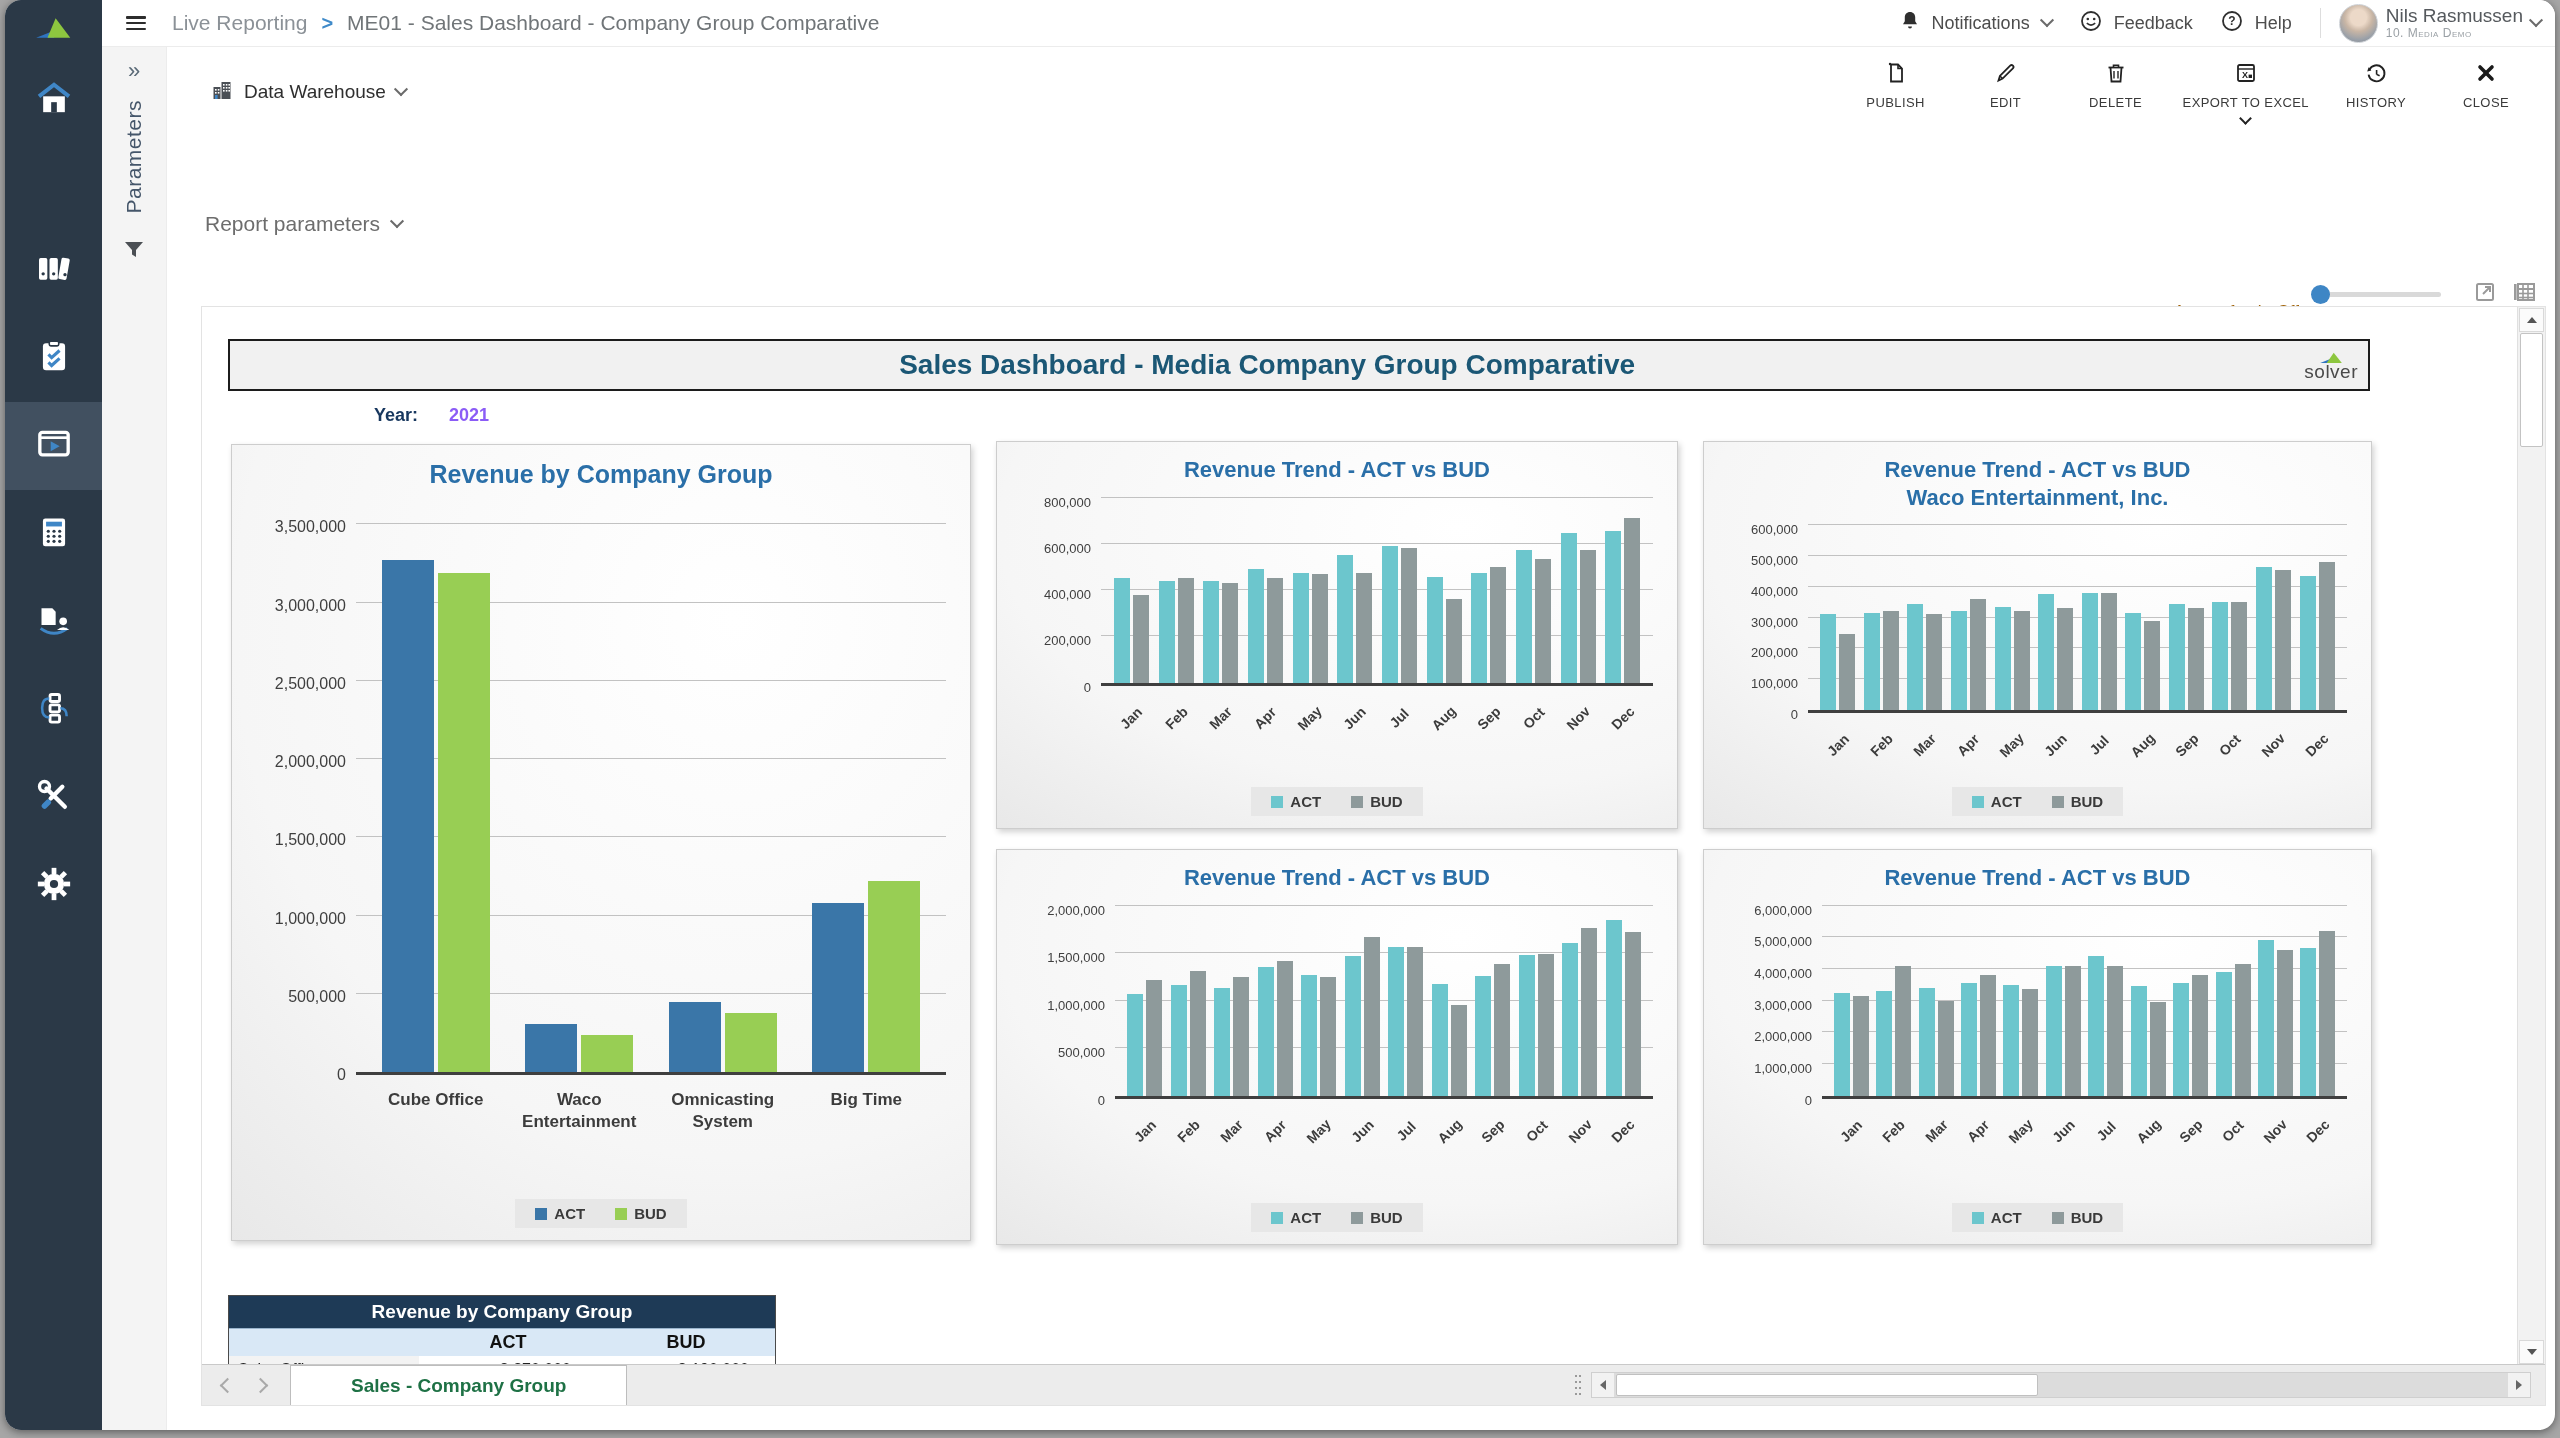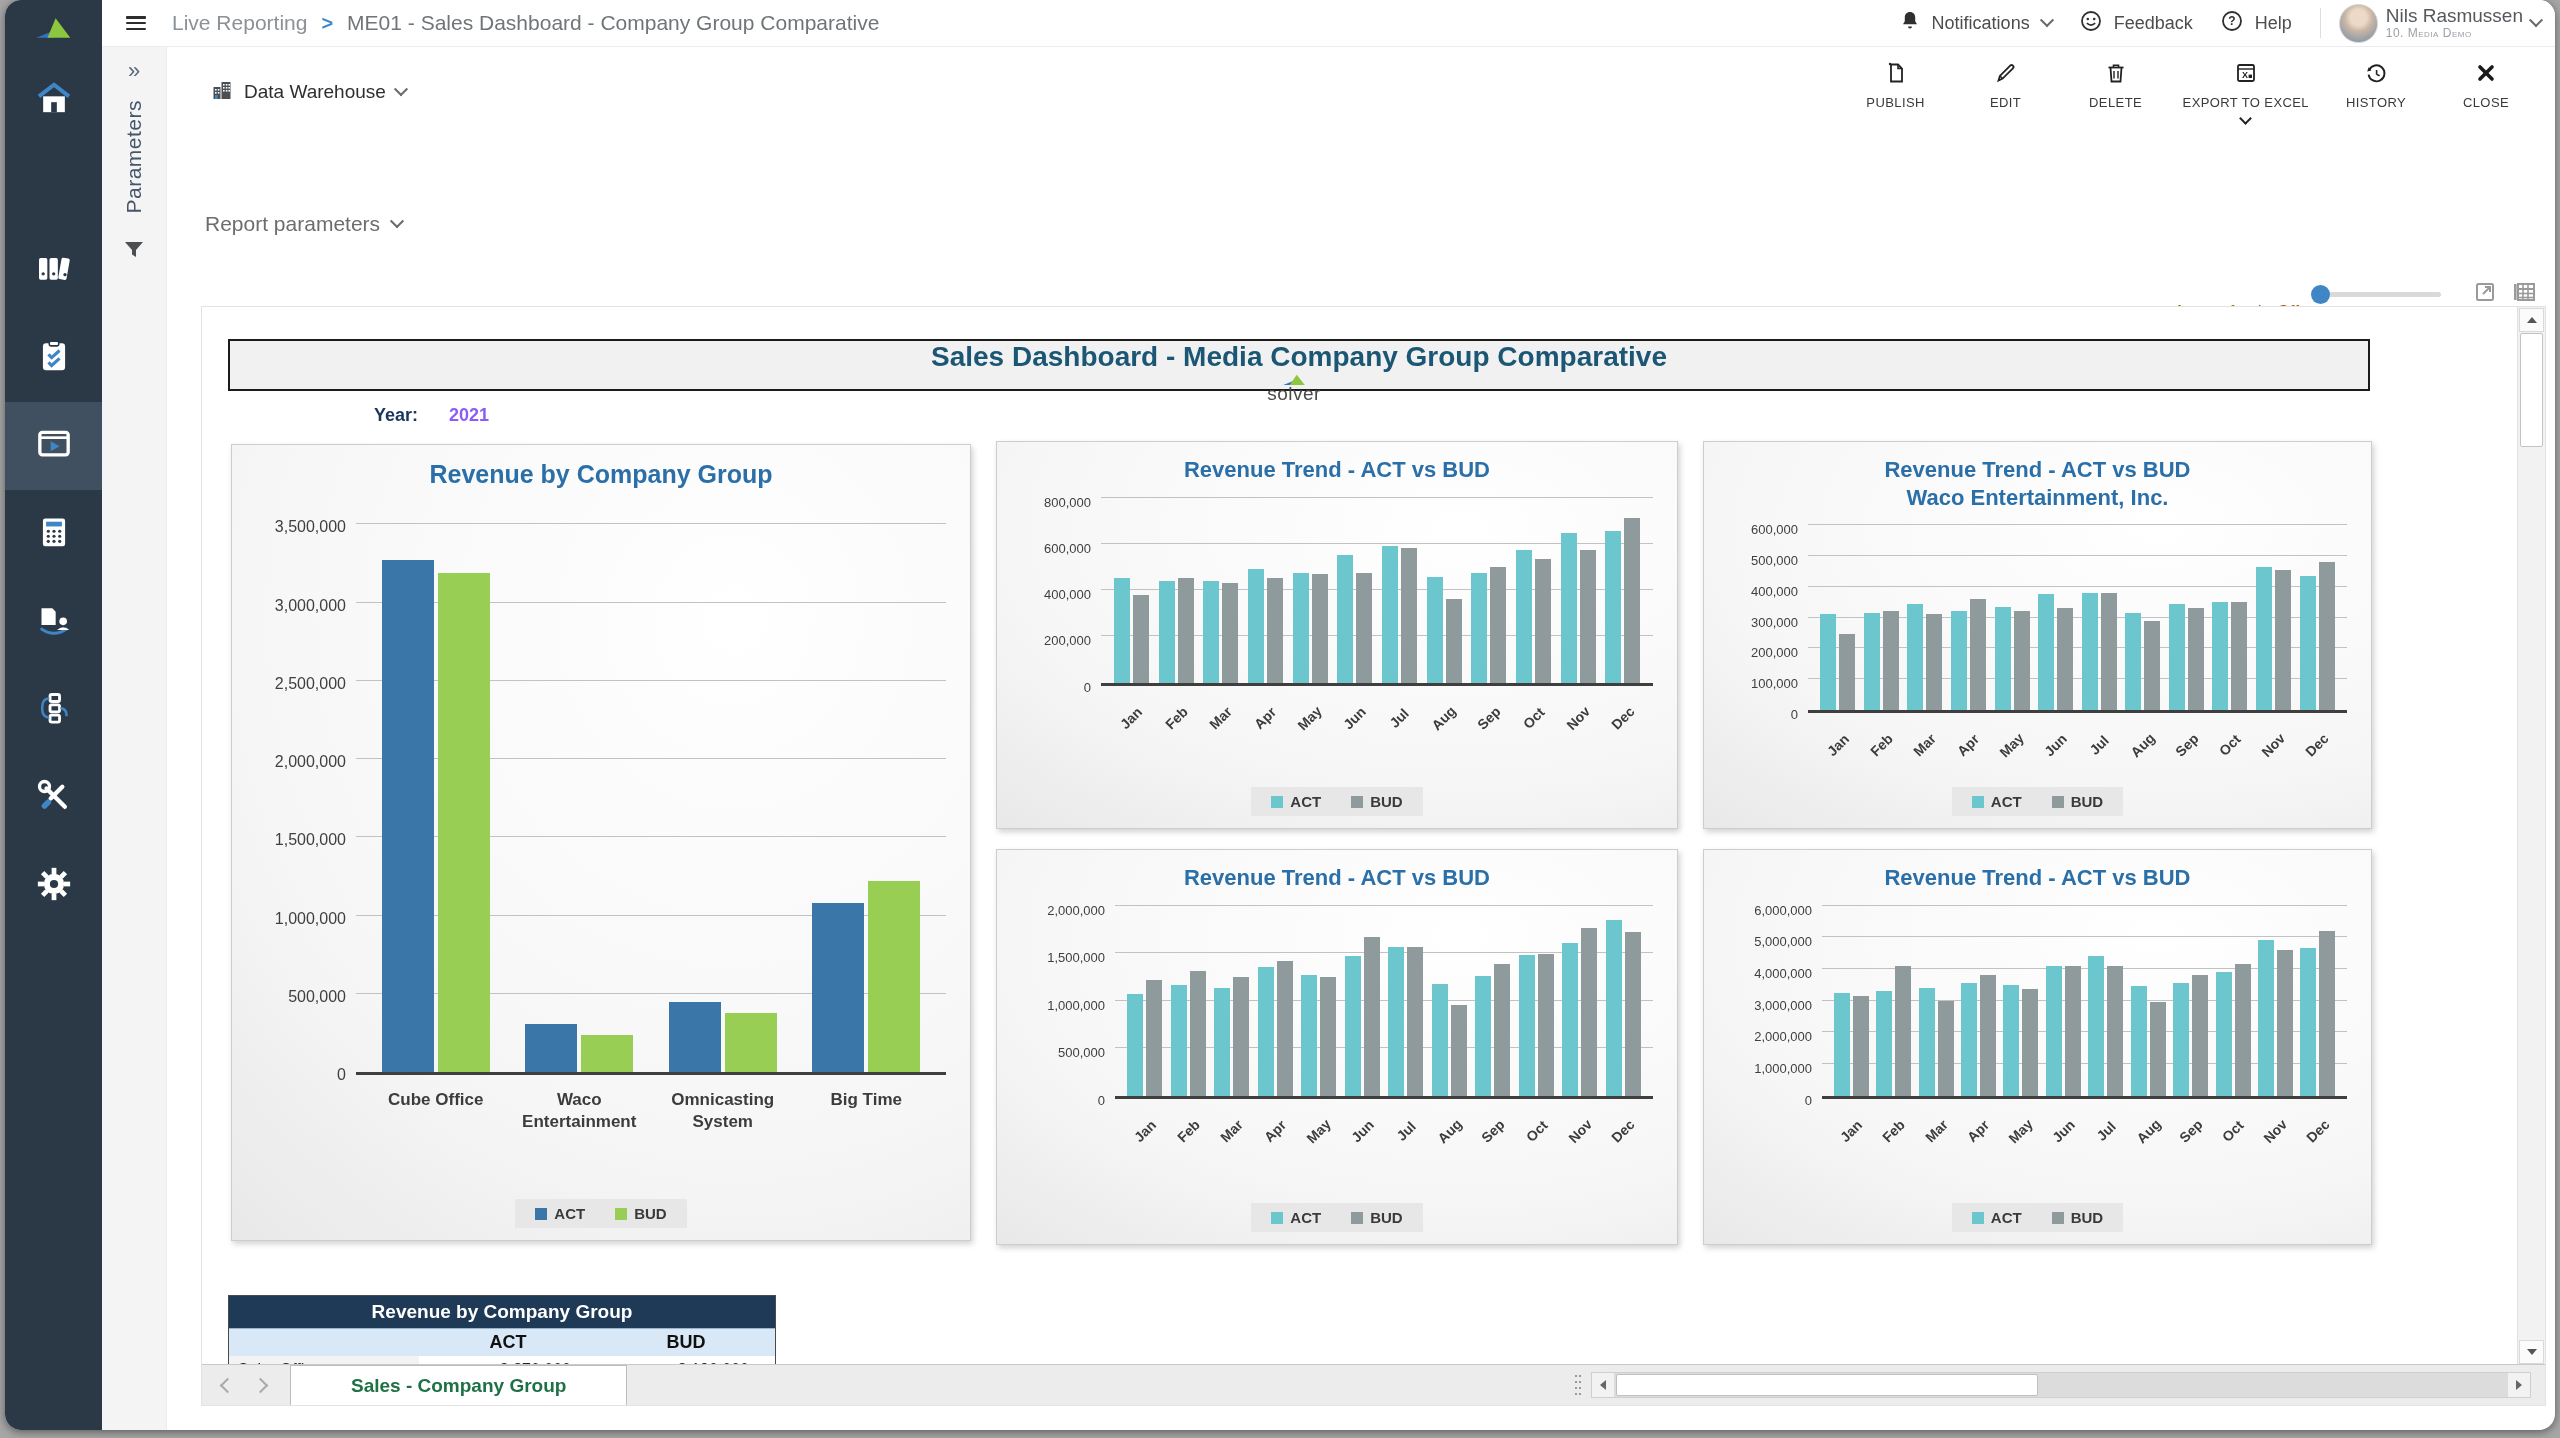--- a/index.html
+++ b/index.html
@@ -49,21 +49,21 @@
   
   .report-frame{position:absolute;left:196px;top:306px;right:9px;bottom:24px;border:1px solid #e3e3e3;background:#fff;}
   .report-content{position:absolute;left:0;top:0;right:27px;bottom:40px;overflow:hidden;background:#fff;}
   .vscroll{position:absolute;right:0;top:0;width:27px;bottom:40px;background:#f2f2f2;border-left:1px solid #e0e0e0;}
   .vs-btn{position:absolute;left:1px;right:1px;height:22px;background:#fbfbfb;border:1px solid #d9d9d9;display:flex;align-items:center;justify-content:center;cursor:pointer;}
   .vs-up{top:1px;} .vs-down{bottom:1px;}
   .tri-up{width:0;height:0;border-left:5px solid transparent;border-right:5px solid transparent;border-bottom:6px solid #555;}
   .tri-down{width:0;height:0;border-left:5px solid transparent;border-right:5px solid transparent;border-top:6px solid #555;}
   .vs-thumb{position:absolute;left:2px;right:2px;top:26px;height:112px;background:#fff;border:1px solid #c3c3c3;border-radius:2px;cursor:pointer;}
   
-  .title-band{position:absolute;left:26px;top:32px;width:2142px;height:52px;background:#f1f1f1;border:2px solid #1c1c1c;box-sizing:border-box;display:flex;align-items:center;flex-direction:column;}
+  .title-band{position:absolute;left:26px;top:32px;width:2142px;height:52px;background:#f1f1f1;border:2px solid #1c1c1c;box-sizing:border-box;display:flex;align-items:center;}
   .band-title{flex:1;text-align:center;font-size:28px;font-weight:bold;color:#1b5775;}
   .band-logo{display:flex;flex-direction:column;align-items:center;margin-right:10px;line-height:.8;}
   .band-logo-text{font-size:19px;color:#4a4a4a;letter-spacing:.5px;}
   .year-row{position:absolute;left:172px;top:98px;font-size:18px;font-weight:bold;}
   .year-label{color:#17375e;} .year-value{color:#8b5cf6;margin-left:26px;}
   .chart-card{position:absolute;box-sizing:border-box;border:1px solid #cdcdcd;background:radial-gradient(130% 130% at 68% 22%,#ffffff 0%,#f6f6f6 52%,#dedede 100%);box-shadow:2px 3px 6px rgba(0,0,0,.18);display:flex;flex-direction:column;overflow:hidden;}
   .c-title{text-align:center;font-weight:bold;color:#2a6fa8;margin-top:14px;line-height:1.25;}
   .c-subtitle{text-align:center;font-weight:bold;color:#2a6fa8;line-height:1.25;}
   .c-body{display:flex;padding:0 24px 0 6px;}
   .c-yaxis{position:relative;flex:none;}

